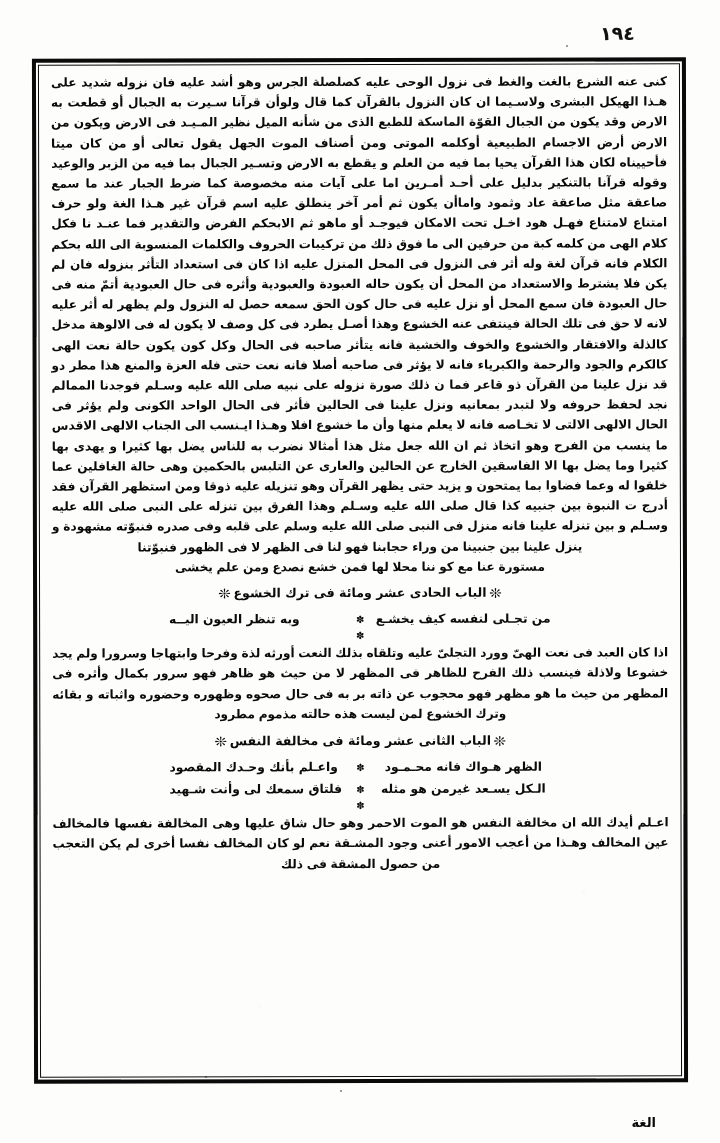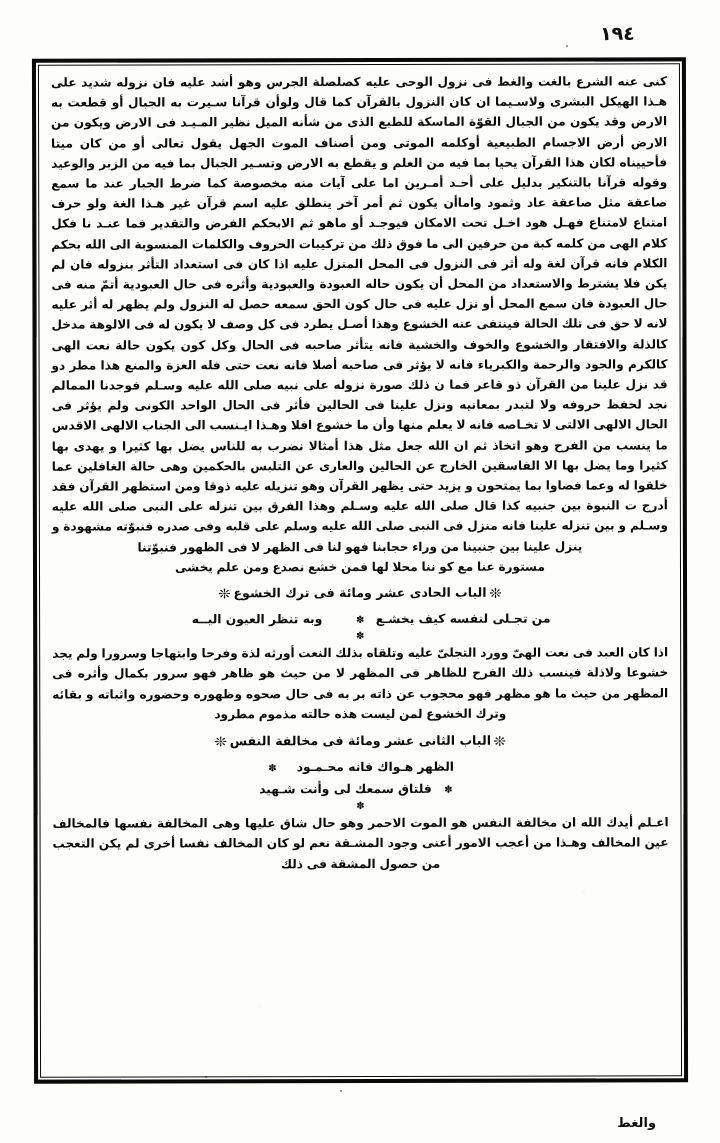--- a/index.html
+++ b/index.html
@@ -124,21 +124,21 @@
   }
 
   .hemistich {
     flex: 0 0 auto;
     min-width: 176px;
     text-align: center;
     letter-spacing: 0.2px;
   }
 
   .hemistich.first { text-align: center; }
-  .hemistich.second { text-align: center; }
+  .hemistich.second { text-align: left; }
 
   .verse-sep {
     flex: 0 0 auto;
     width: 30px;
     text-align: center;
     font-size: 10px;
     line-height: 1;
   }
 
   
@@ -192,33 +192,35 @@
       <p class="prose">اذا كان العبد فى نعت الهىّ وورد التجلىّ عليه وتلقاه بذلك النعت أورثه لذة وفرحا وابتهاجا وسرورا ولم يجد خشوعا ولاذلة فينسب ذلك الفرح للظاهر فى المظهر لا من حيث هو ظاهر فهو سرور بكمال وأثره فى المظهر من حيث ما هو مظهر فهو محجوب عن ذاته بر به فى حال صحوه وظهوره وحضوره واثباته و بقائه وترك الخشوع لمن ليست هذه حالته مذموم مطرود</p>
 
       <div class="chapter-heading">
         <span class="ornament">❊</span><span>الباب الثانى عشر ومائة فى مخالفة النفس</span><span class="ornament">❊</span>
       </div>
 
       <div class="poem">
         <div class="verse-line">
           <span class="hemistich first">الظهر هـواك فانه محـمـود</span>
           <span class="verse-sep">✽</span>
-        </div>
-        <div class="verse-line">
+          <span class="hemistich second">واعـلم بأنك وحـدك المقصود</span>
+        </div>
+        <div class="verse-line">
+          <span class="hemistich first">الـكل يسـعد غيرمن هو مثله</span>
           <span class="verse-sep">✽</span>
           <span class="hemistich second">فلتاق سمعك لى وأنت شـهيد</span>
         </div>
         <div class="verse-line">
           <span class="verse-sep">✽</span>
         </div>
       </div>
 
       <p class="prose">اعـلم أيدك الله ان مخالفة النفس هو الموت الاحمر وهو حال شاق عليها وهى المخالفة نفسها فالمخالف عين المخالف وهـذا من أعجب الامور أعنى وجود المشـقة نعم لو كان المخالف نفسا أخرى لم يكن التعجب من حصول المشقة فى ذلك</p>
 
     </div>
   </div>
 
-  <div class="catchword">والغط</div>
+  <div class="catchword">الغة</div>
 
   <span class="fleck" style="top:1090px; left:340px; width:2px; height:2px;"></span>
   <span class="fleck" style="top:1076px; left:205px; width:2px; height:2px;"></span>
   <span class="fleck" style="top:45px; left:566px; width:2px; height:2px;"></span>
 </div>
 
 </body></html>

